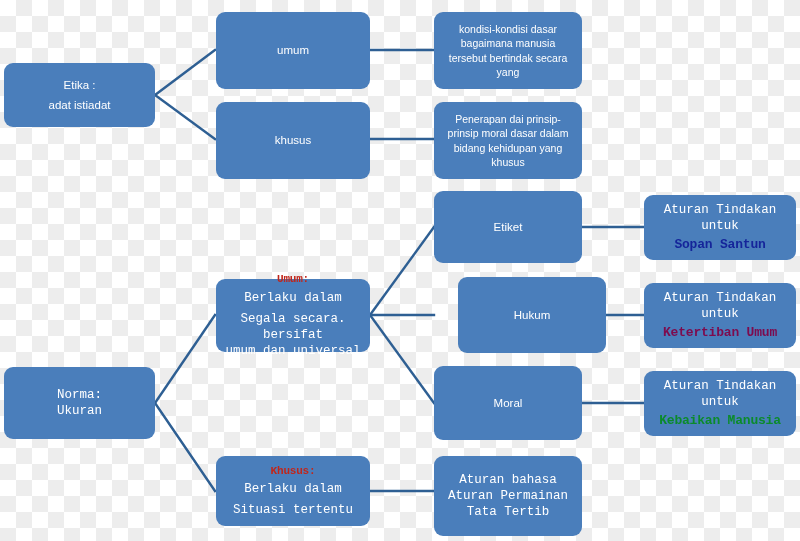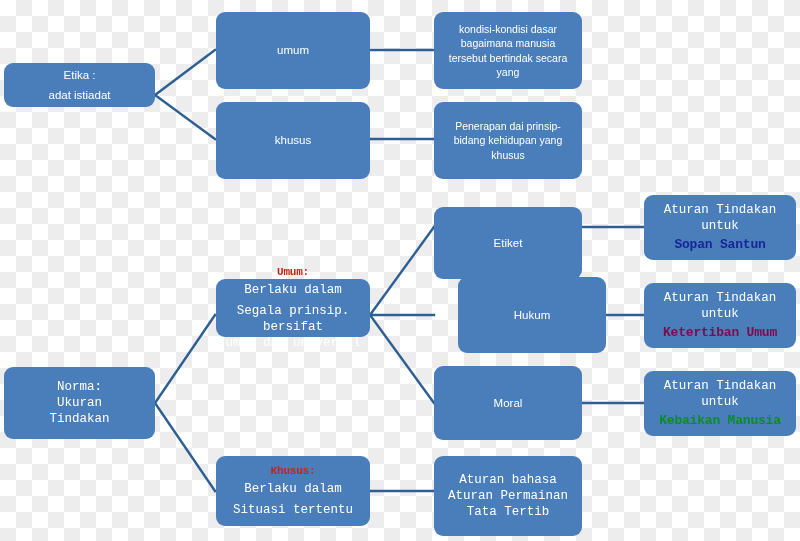--- a/index.html
+++ b/index.html
@@ -94,21 +94,21 @@
     <line x1="370" y1="315" x2="434" y2="315"></line>
     <line x1="370" y1="315" x2="434" y2="403"></line>
 
     <line x1="370" y1="491" x2="434" y2="491"></line>
 
     <line x1="583" y1="227" x2="644" y2="227"></line>
     <line x1="583" y1="315" x2="644" y2="315"></line>
     <line x1="583" y1="403" x2="644" y2="403"></line>
   </svg>
 
-  <div class="node sans" style="left:4px; top:63px; width:151px; height:44px;">
+  <div class="node sans" style="left:4px; top:63px; width:151px; height:64px;">
     <span class="line">Etika :</span>
     <span class="line gap">adat istiadat</span>
   </div>
 
   <div class="node sans" style="left:216px; top:12px; width:154px; height:77px;">
     <span class="line">umum</span>
   </div>
 
   <div class="node sans" style="left:216px; top:102px; width:154px; height:77px;">
     <span class="line">khusus</span>
@@ -116,44 +116,44 @@
 
   <div class="node sans small" style="left:434px; top:12px; width:148px; height:77px;">
     <span class="line">kondisi-kondisi dasar</span>
     <span class="line">bagaimana manusia</span>
     <span class="line">tersebut bertindak secara</span>
     <span class="line">yang</span>
   </div>
 
   <div class="node sans small" style="left:434px; top:102px; width:148px; height:77px;">
     <span class="line">Penerapan dai prinsip-</span>
+    <span class="line">prinsip moral dasar dalam</span>
     <span class="line">bidang kehidupan yang</span>
     <span class="line">khusus</span>
   </div>
 
   <div class="node serif" style="left:4px; top:367px; width:151px; height:72px;">
     <span class="line">Norma:</span>
     <span class="line">Ukuran</span>
-    <span class="line">Tindakan</span>
   </div>
 
-  <div class="node serif" style="left:216px; top:279px; width:154px; height:58px;">
+  <div class="node serif" style="left:216px; top:279px; width:154px; height:73px;">
     <span class="line hdr-red">Umum:</span>
     <span class="line">Berlaku dalam</span>
-    <span class="line gap">Segala prinsip. bersifat</span>
+    <span class="line gap">Segala secara. bersifat</span>
     <span class="line">umum dan universal</span>
   </div>
 
   <div class="node serif" style="left:216px; top:456px; width:154px; height:70px;">
     <span class="line hdr-red">Khusus:</span>
     <span class="line">Berlaku dalam</span>
     <span class="line gap">Situasi tertentu</span>
   </div>
 
-  <div class="node sans" style="left:434px; top:191px; width:148px; height:72px;margin-top:16px;">
+  <div class="node sans" style="left:434px; top:191px; width:148px; height:72px;">
     <span class="line">Etiket</span>
   </div>
 
   <div class="node sans" style="left:458px; top:277px; width:148px; height:76px;">
     <span class="line">Hukum</span>
   </div>
 
   <div class="node sans" style="left:434px; top:366px; width:148px; height:74px;">
     <span class="line">Moral</span>
   </div>

